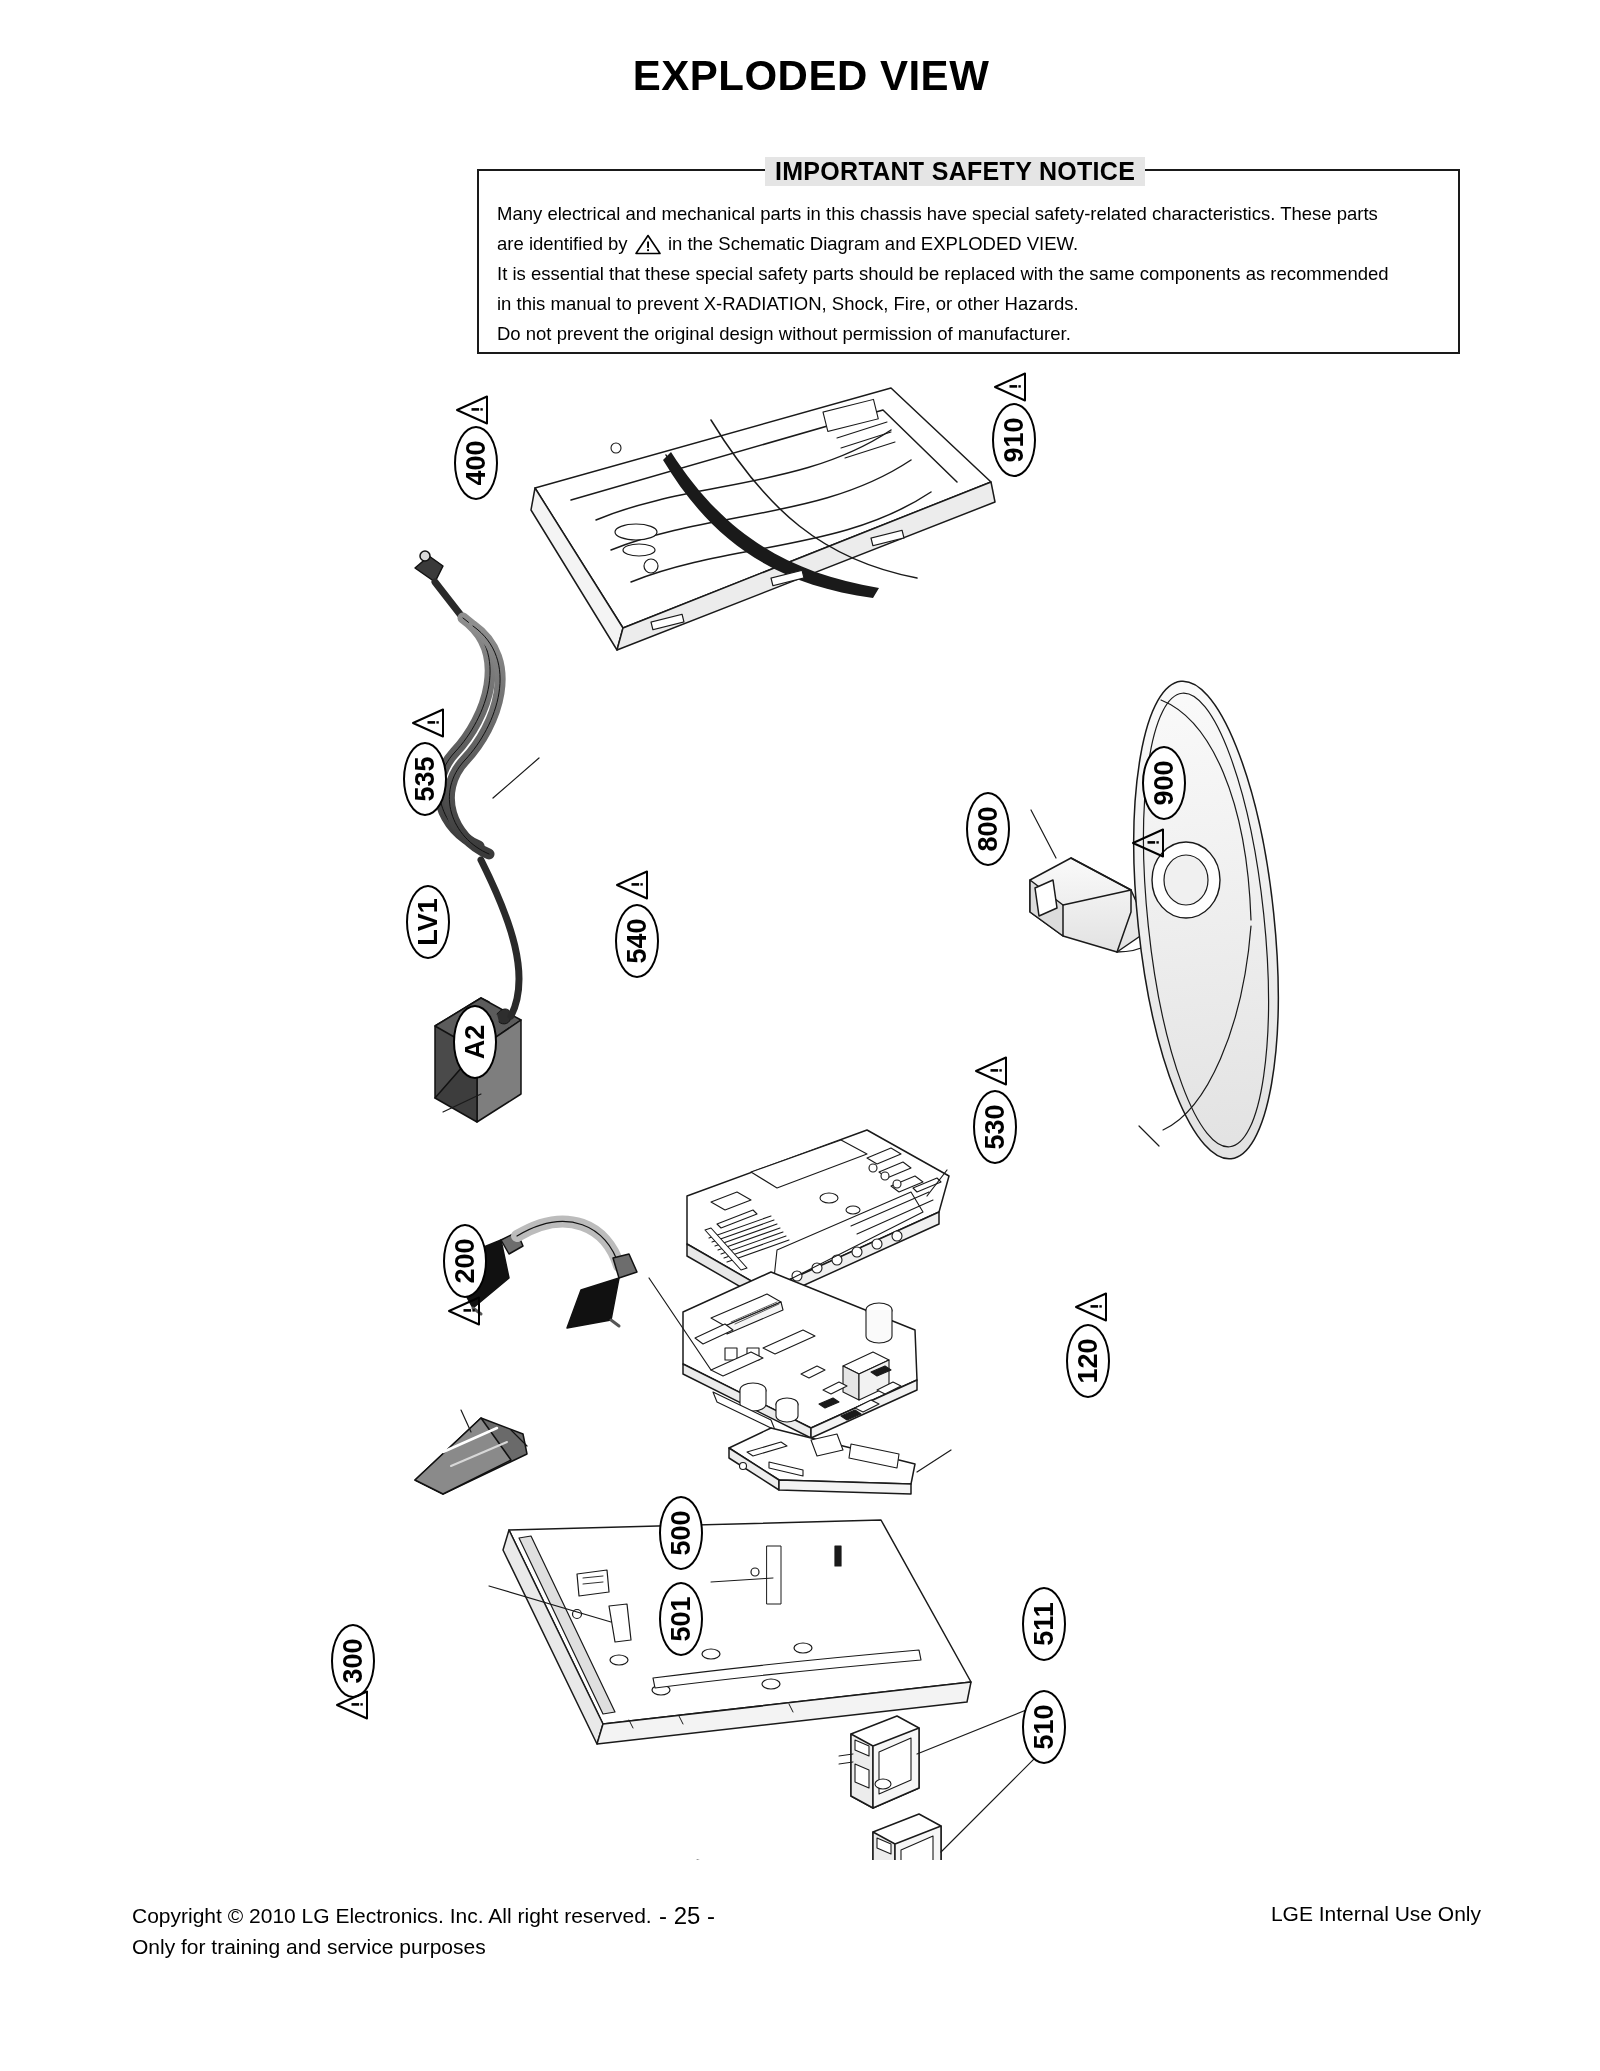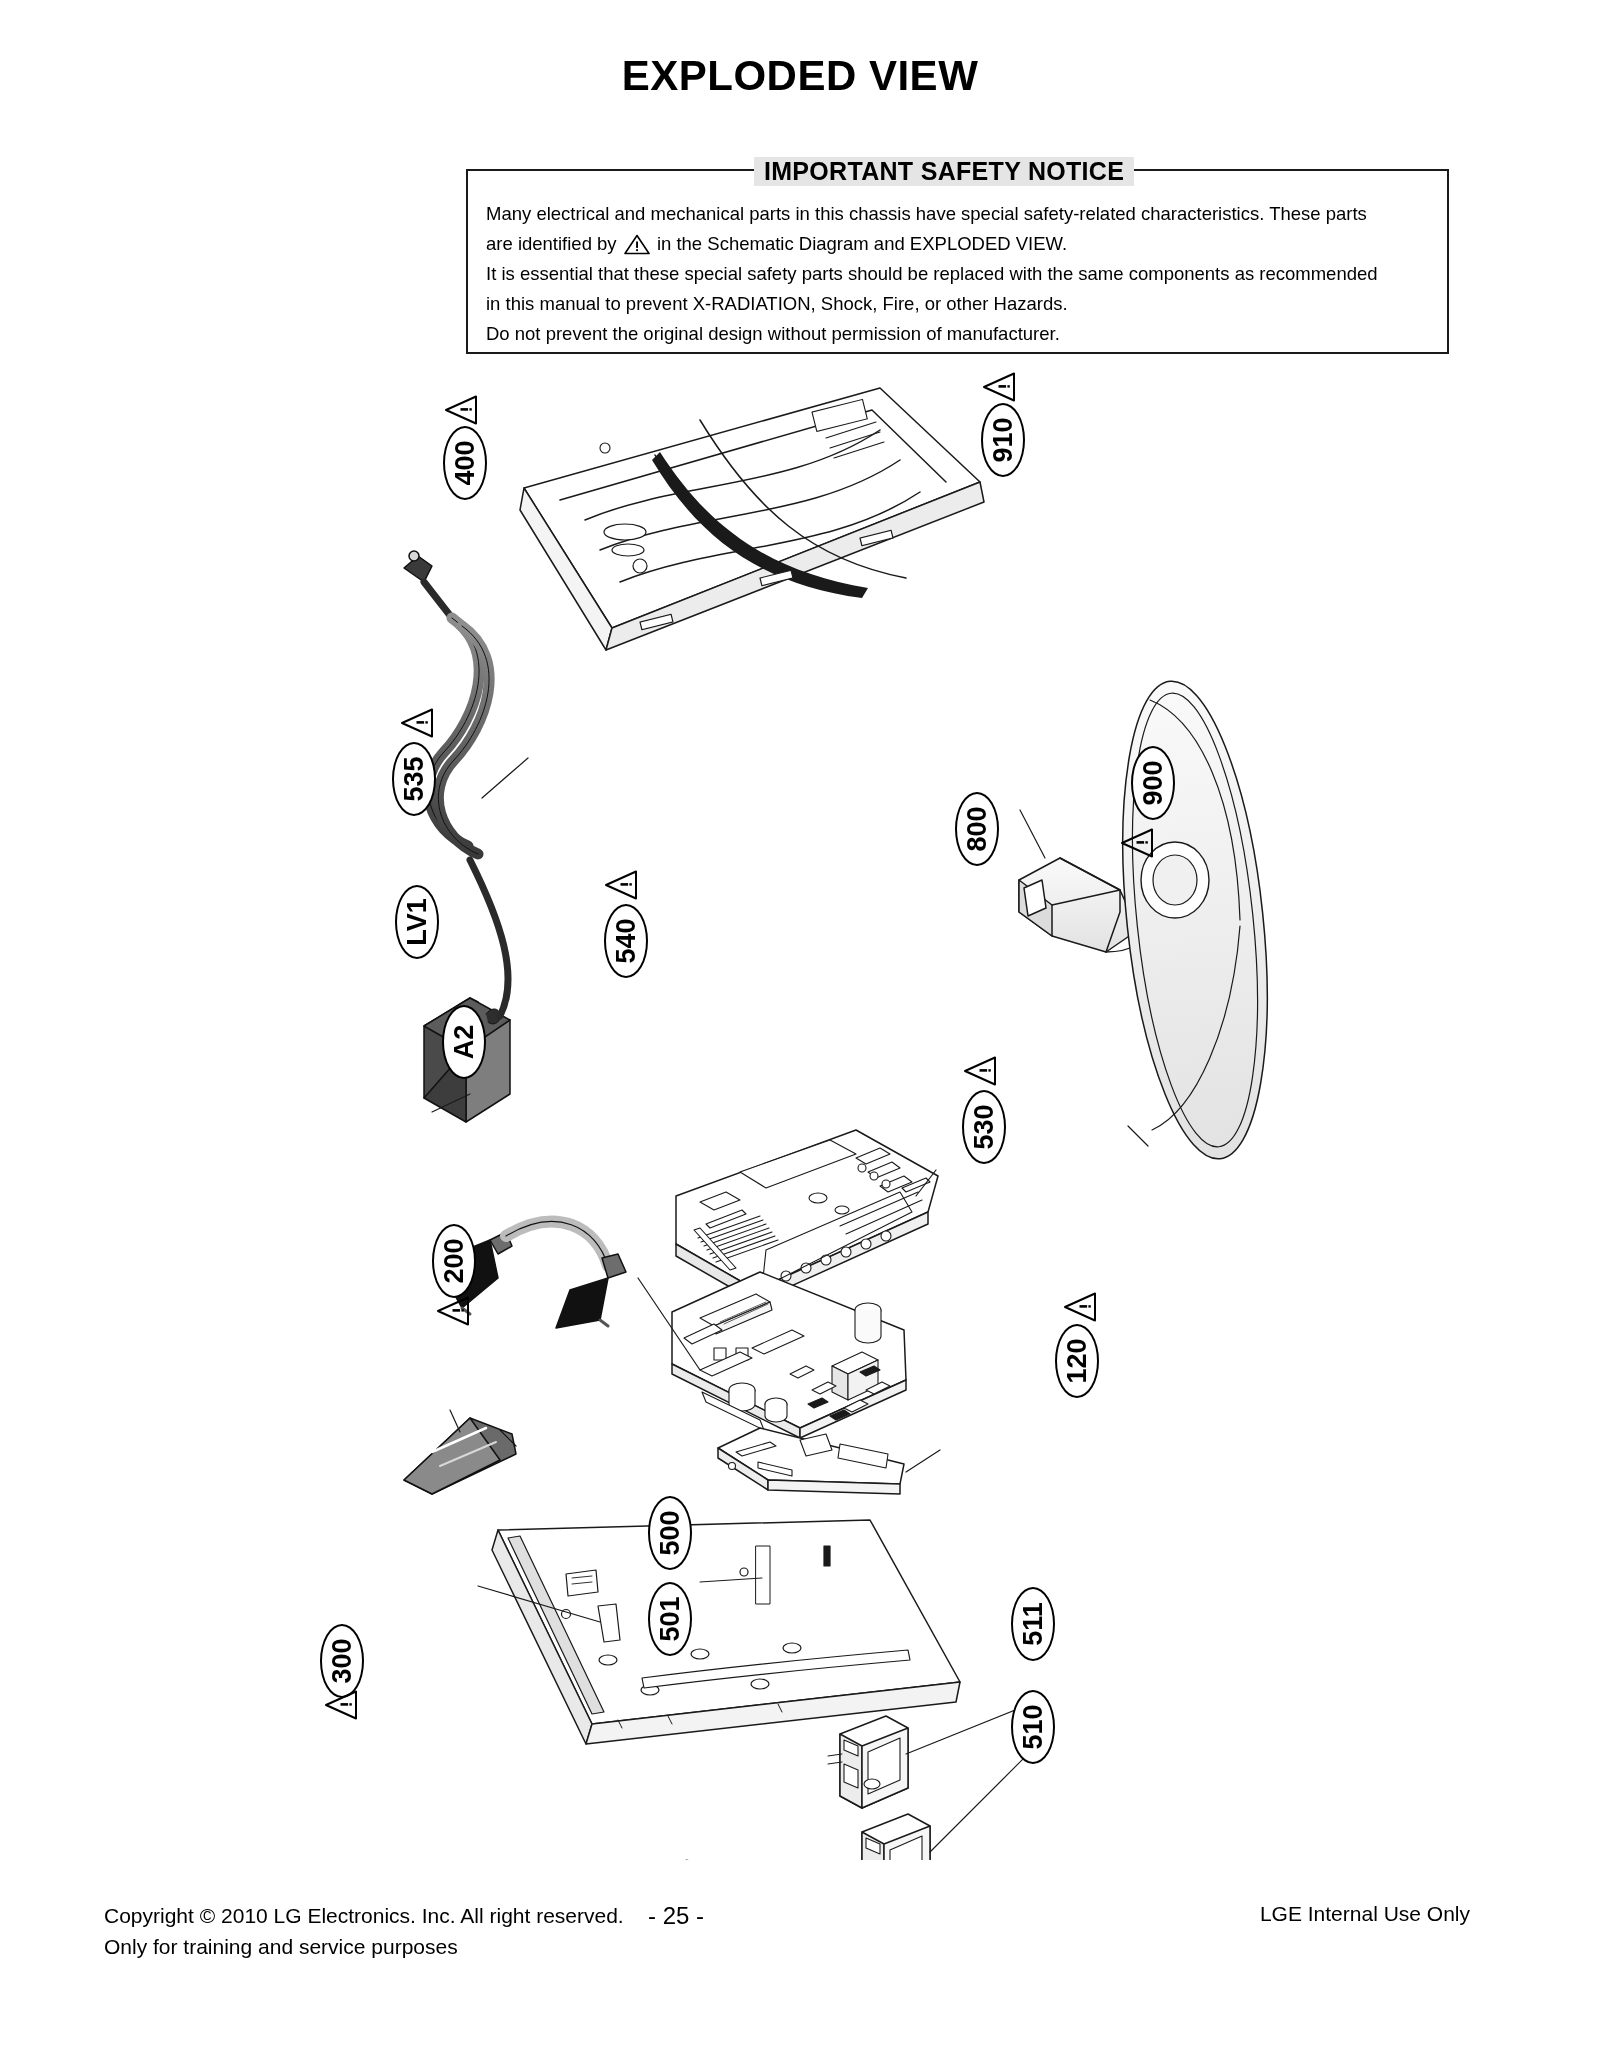--- a/index.html
+++ b/index.html
@@ -4,21 +4,21 @@
 <style>
   html,body{margin:0;padding:0;}
   body{
     width:1600px;height:2071px;
     background:#ffffff;
     font-family:"Liberation Sans", sans-serif;
     color:#000000;
     position:relative;
     overflow:hidden;
   }
-  .page{position:absolute;inset:0;}
+  .page{position:absolute;inset:0;margin-left:11px;}
 
   
   .doc-title{
     position:absolute;left:0;top:52px;width:1600px;
     text-align:center;
     font-size:42px;font-weight:bold;letter-spacing:.5px;
   }
 
   
   .notice-wrap{
@@ -81,21 +81,21 @@
   .warn{
     position:absolute;
     width:34px;height:30px;
   }
 
   
   .footer{
     position:absolute;left:0;top:1900px;width:1600px;height:90px;
     font-size:21px;
   }
-  .foot-left{position:absolute;left:104px;top:0px;line-height:31px;}
+  .foot-left{position:absolute;left:121px;top:0px;line-height:31px;}
   .foot-center{position:absolute;left:0;top:2px;width:1352px;text-align:center;font-size:24px;}
   .foot-right{position:absolute;right:130px;top:2px;}
 </style>
 </head>
 <body>
 
 <div class="page">
 
   <div class="doc-title">EXPLODED VIEW</div>
 

